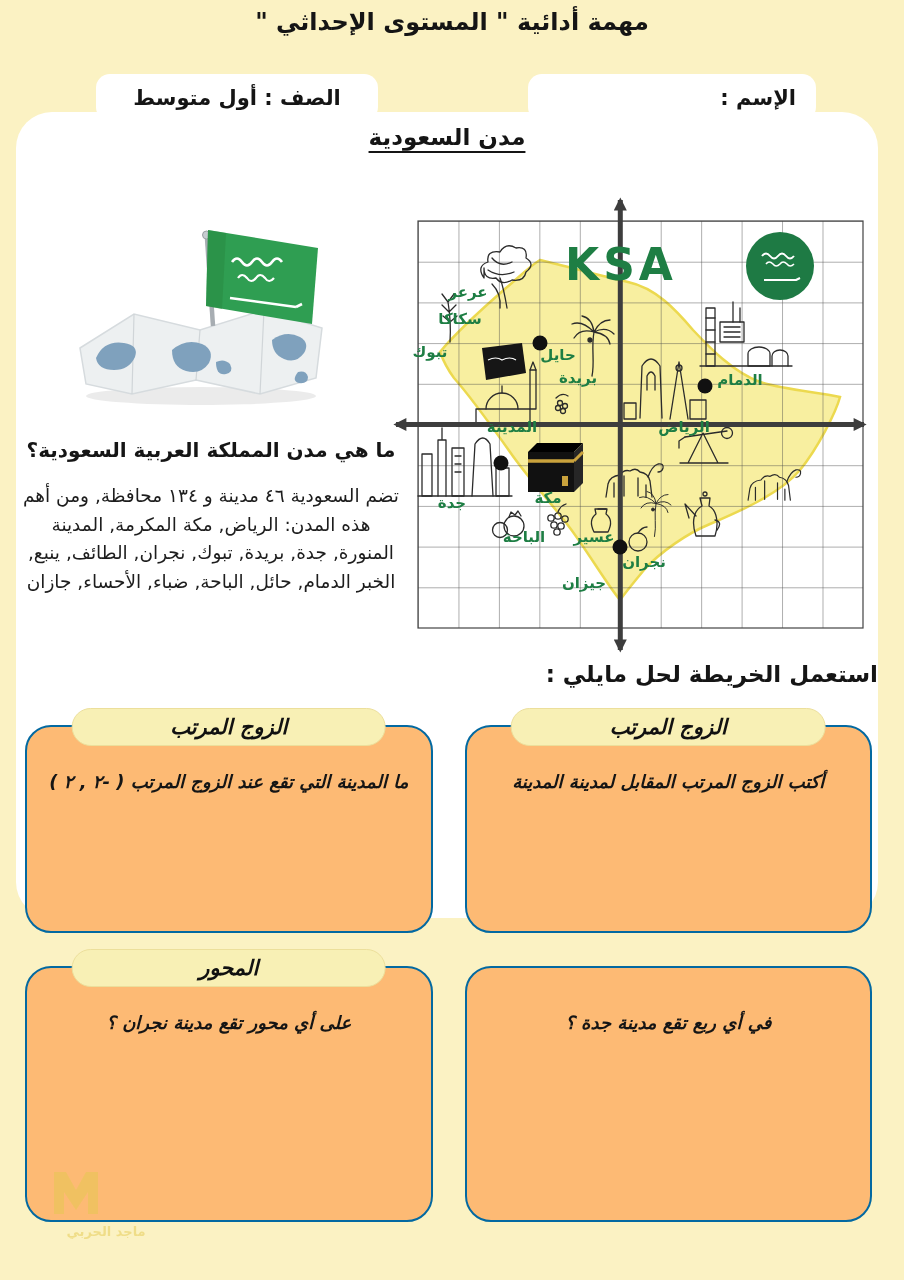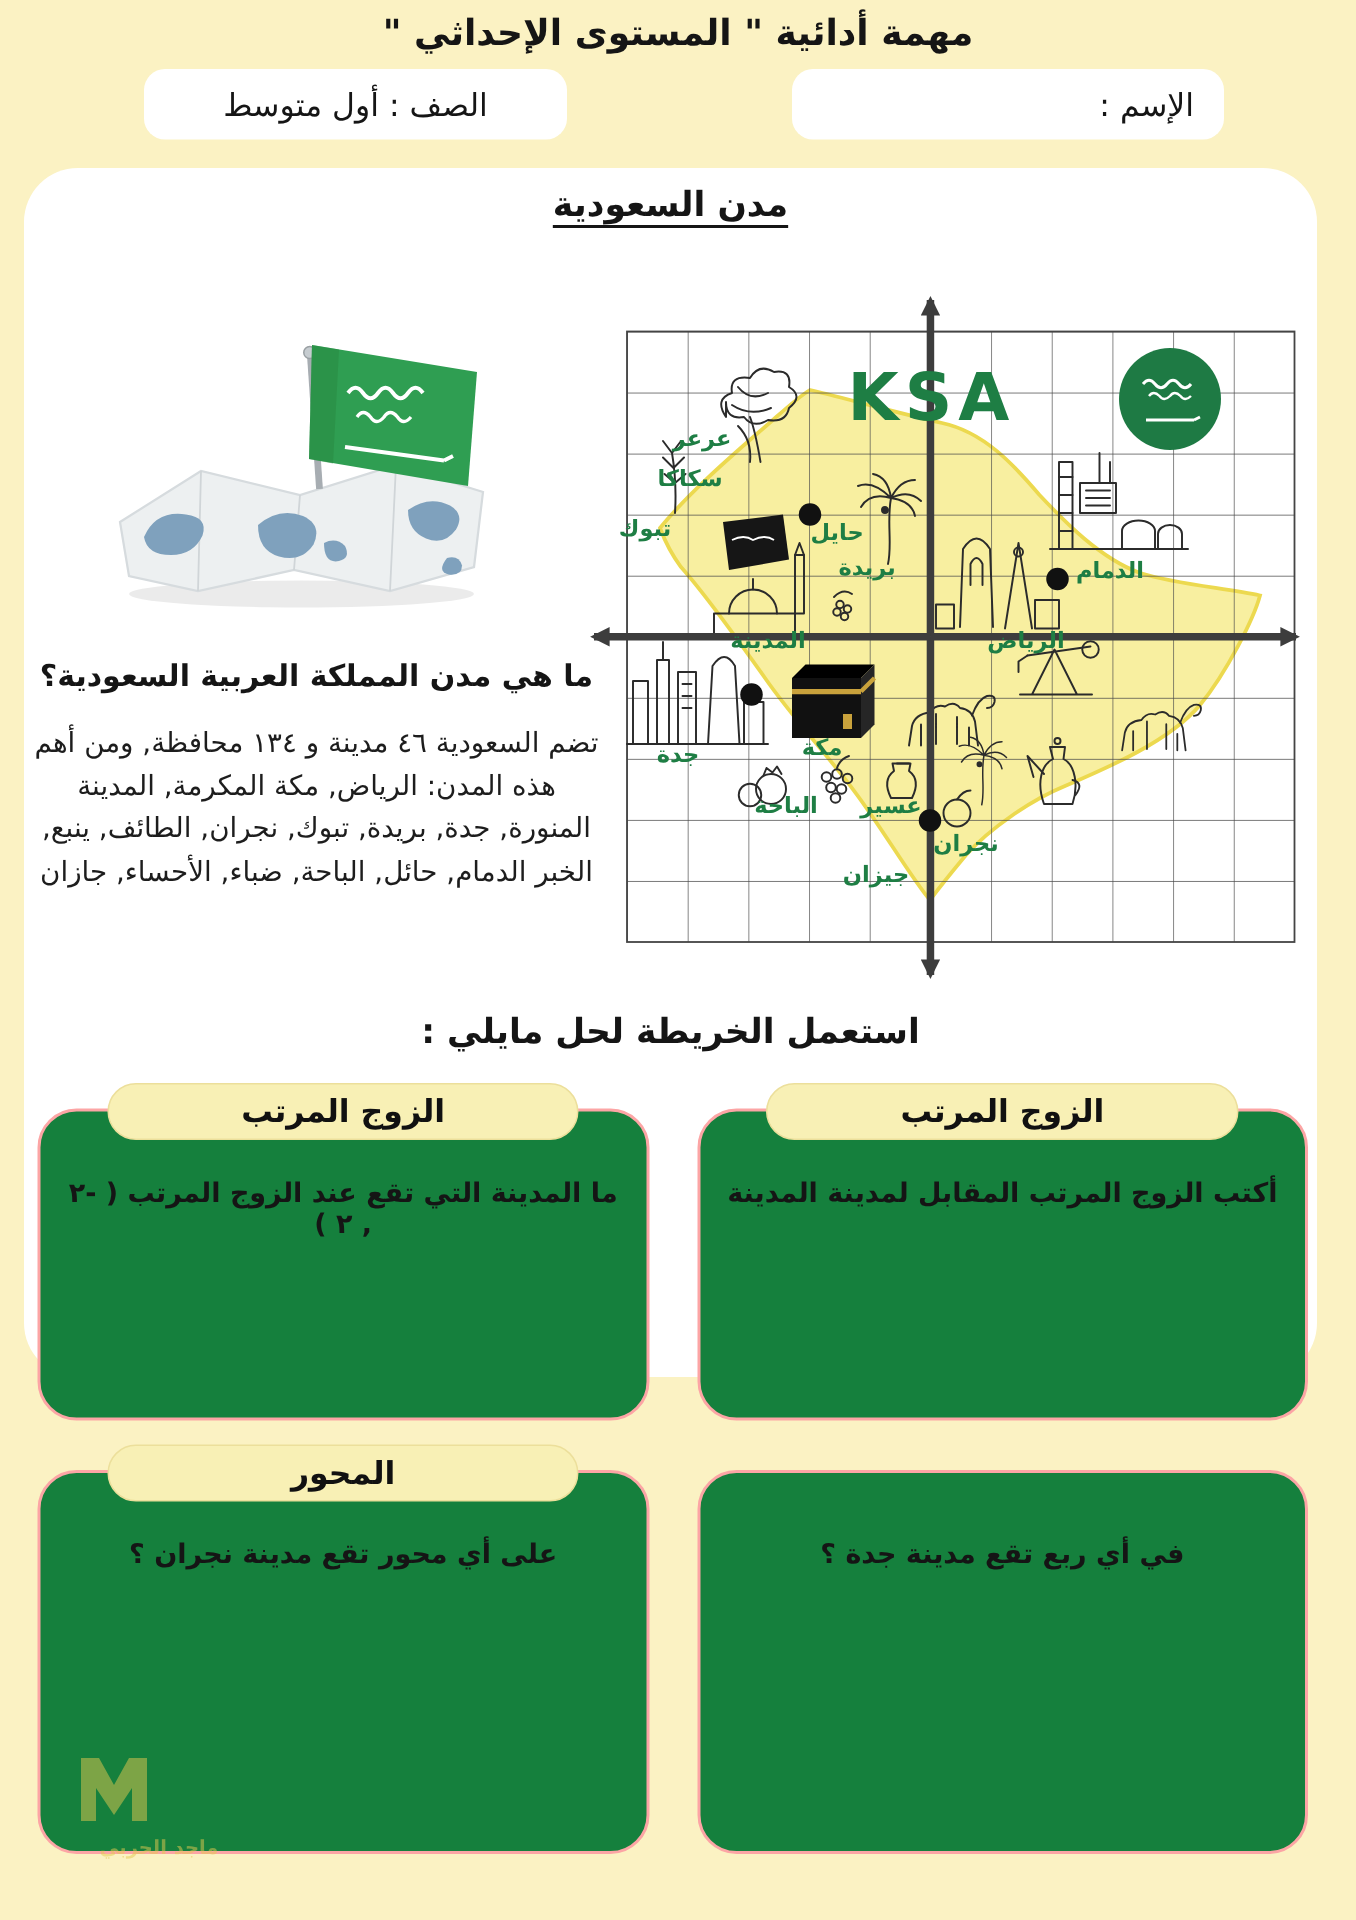--- a/index.html
+++ b/index.html
@@ -14,21 +14,21 @@
   .page-title {
     text-align:center; font-size:24px; font-weight:bold;
     padding-top:8px; letter-spacing:0;
   }
   .header-row {
     display:flex; justify-content:space-between;
     padding:10px 88px 0 96px;
   }
   .field-box {
     background:#ffffff; height:47px; border-radius:14px;
-    display:flex; align-items:center; font-size:21px; font-weight:normal;
+    display:flex; align-items:center; font-size:21px; font-weight:bold;margin-top:28px;
   }
   .name-box { width:288px; padding-right:20px;text-align:right; }
   .class-box { width:282px; justify-content:center; }
   .main-card {
     position:absolute; left:16px; right:26px; top:112px; height:806px;
     background:#ffffff; border-radius:36px;
   }
   .section-title-wrap { text-align:center; margin-top:12px; }
   .section-title {
     display:inline-block; font-size:23px; font-weight:bold;
@@ -39,29 +39,29 @@
   .side-question {
     position:absolute; left:8px; top:288px; width:374px;
     text-align:center; font-size:20px; font-weight:bold;
   }
   .side-paragraph {
     position:absolute; left:6px; top:332px; width:378px;
     text-align:center; font-size:18.5px; line-height:1.55; color:#1d1d1d;
   }
   .map-svg { position:absolute; left:372px; top:40px; }
   .city-label { font-family:"DejaVu Sans", sans-serif; font-weight:bold; fill:#1e7e44; font-size:15px; text-anchor:middle; }
-  .instruction { text-align:center; font-size:23px; font-weight:bold; margin-top:20px; }
+  .instruction { text-align:right; font-size:23px; font-weight:bold; margin-top:6px; }
   .tasks-grid {
     display:grid; grid-template-columns:1fr 1fr;
     column-gap:32px; row-gap:33px;
     margin:38px 6px 0 9px;
   }
   .task-box {
-    position:relative; border:2px solid #fca5a5; border-radius:26px;
-    background:#15803d; height:208px;
+    position:relative; border:2px solid #0369a1; border-radius:26px;
+    background:#fdba74; height:208px;font-style:italic;
   }
   .task-box.tall { height:256px; }
   .task-pill {
     position:absolute; top:-19px; left:50%; transform:translateX(-50%);
     width:78%; height:38px; background:#f8f0b5; border:1px solid #ecdf9b;
     border-radius:20px; display:flex; align-items:center; justify-content:center;
     font-size:21px; font-weight:bold; color:#111;
   }
   .task-question { margin-top:44px; text-align:center; font-size:18px; font-weight:bold; padding:0 18px; }
   .answer-area { position:absolute; left:10px; right:10px; top:86px; bottom:10px; }

